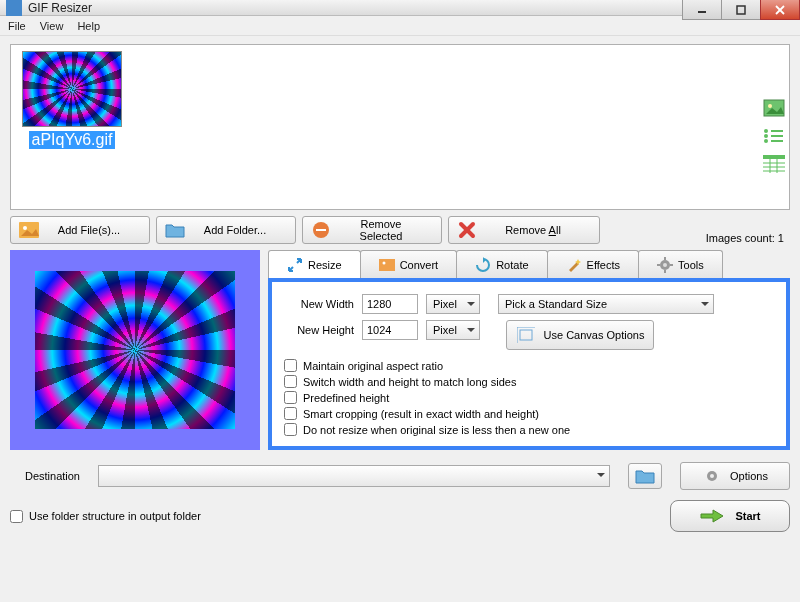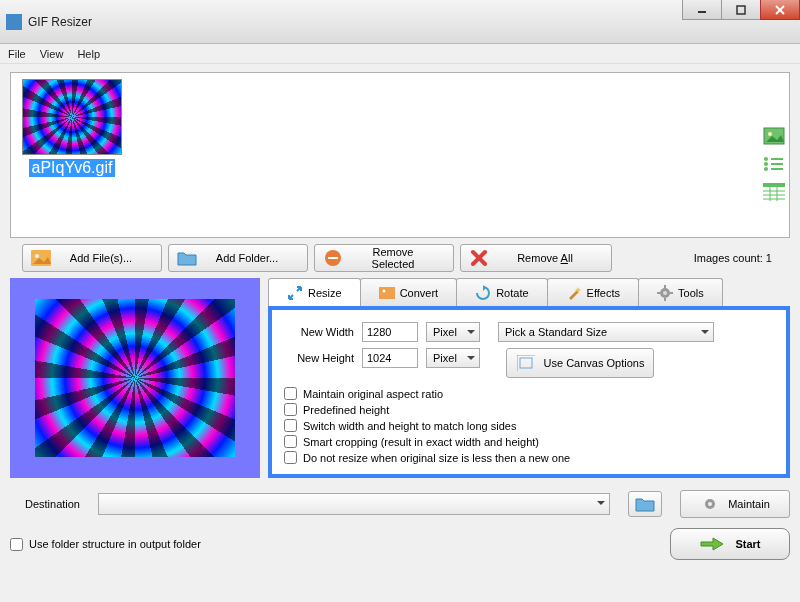--- a/index.html
+++ b/index.html
@@ -1,39 +1,39 @@
 <!DOCTYPE html>
 <html><head>
 <meta charset="utf-8">
 <style>
 * { box-sizing: border-box; margin: 0; padding: 0; font-family: "Segoe UI", Tahoma, sans-serif; font-size: 11px; }
 body { background: #f0f0f0; width: 800px; height: 602px; overflow: hidden; }
 
-.titlebar { height: 44px; background: linear-gradient(#f4f4f4,#dcdcdc); border-bottom: 1px solid #bbb; display: flex; align-items: center; padding: 0 0 0 6px; }
+.titlebar { height: 16px; background: linear-gradient(#f4f4f4,#dcdcdc); border-bottom: 1px solid #bbb; display: flex; align-items: center; padding: 0 0 0 6px; }
 .titlebar .app-icon { width: 16px; height: 16px; background: #4488cc; margin-right: 6px; display: inline-block; }
 .titlebar .title { flex: 1; color: #222; font-size: 12px; }
 .titlebar .winbtns { display: flex; height: 100%; }
 .titlebar .winbtn { width: 40px; height: 20px; margin-top: 0; display: flex; align-items: center; justify-content: center; border: 1px solid #999; border-top: none; background: linear-gradient(#eee,#d5d5d5); margin-left: -1px; }
 .titlebar .winbtn.close { background: linear-gradient(#e89a8c,#d1472e); border-color: #a33; color: #fff; border-top-right-radius: 0; }
 .titlebar .winbtn.close svg { stroke: #fff; }
 
 .menubar { height: 20px; background: #f0f0f0; display: flex; align-items: center; gap: 14px; padding: 0 8px; border-bottom: 1px solid #ddd; }
 .menubar span { color: #222; cursor: default; }
 
 .content { padding: 8px 10px 8px 10px; background: #f0f0f0; position: relative; }
 
 .thumb-area { border: 1px solid #b0b0b0; background: #fff; height: 166px; padding: 6px; position: relative; }
 .thumb-item { width: 110px; text-align: center; }
 .thumb-img { width: 100px; height: 76px; border: 1px solid #888; display: inline-block; background: #6e6eff; margin-bottom: 2px; }
 .thumb-label { background: #3399ff; color: #fff; display: inline-block; padding: 0 3px; font-size: 16px; }
 
 .side-icons { position: absolute; right: 14px; top: 62px; display: flex; flex-direction: column; gap: 8px; }
 .side-icon { width: 24px; height: 20px; display: flex; align-items: center; justify-content: center; }
 
-.toolbar { display: flex; gap: 6px; margin: 6px 12px; align-items: center; }
+.toolbar { display: flex; gap: 6px; margin: 6px 0; align-items: flex-end; }
 .btn { height: 28px; background: linear-gradient(#fdfdfd,#e6e6e6); border: 1px solid #a8a8a8; border-radius: 3px; display: flex; align-items: center; justify-content: center; gap: 8px; cursor: default; padding: 0 8px; }
 .btn .icon { width: 20px; height: 18px; display: inline-flex; align-items: center; justify-content: center; }
 .btn.w { width: 140px; justify-content: flex-start; }
 .btn.w .lbl { flex: 1; text-align: center; padding-right: 10px; }
 .count-label { margin-left: auto; padding-right: 6px; }
 
 .mid-row { display: flex; gap: 8px; }
 .preview { width: 250px; height: 200px; background: #7878ff; display: flex; align-items: center; justify-content: center; }
 .preview-inner { width: 200px; height: 158px; }
 
@@ -282,25 +282,25 @@
               </div>
             </div>
           </div>
         </div>
         <label class="chk">
             <input type="checkbox" style="">
             <span>Maintain original aspect ratio</span>
           </label>
         <label class="chk">
             <input type="checkbox" style="">
+            <span>Switch width and height to match long sides</span>
+          </label>
+        <label class="chk">
+            <input type="checkbox" style="">
             <span>Predefined height</span>
-          </label>
-        <label class="chk">
-            <input type="checkbox" style="">
-            <span>Switch width and height to match long sides</span>
           </label>
         <label class="chk">
             <input type="checkbox" style="">
             <span>Smart cropping (result in exact width and height)</span>
           </label>
         <label class="chk">
             <input type="checkbox" style="">
             <span>Do not resize when original size is less then a new one</span>
           </label>
       </div>
@@ -317,21 +317,21 @@
           <path d="M1 3 L7 3 L9 5 L19 5 L19 15 L1 15 Z" fill="#6fb3e0" stroke="#3b82b8"></path>
         </svg>
     </div>
     <div class="btn" style="width:110px">
       <span class="icon">
           <svg width="16" height="16">
             <circle cx="8" cy="8" r="5" fill="#999"></circle>
             <circle cx="8" cy="8" r="2" fill="#eee"></circle>
           </svg>
         </span>
-      <span>Maintain</span>
+      <span>Options</span>
     </div>
   </div>
 
   <div class="bottom-row">
     <label class="chk">
         <input type="checkbox" style="">
         <span>Use folder structure in output folder</span>
       </label>
     <div class="start-btn">
       <span>

